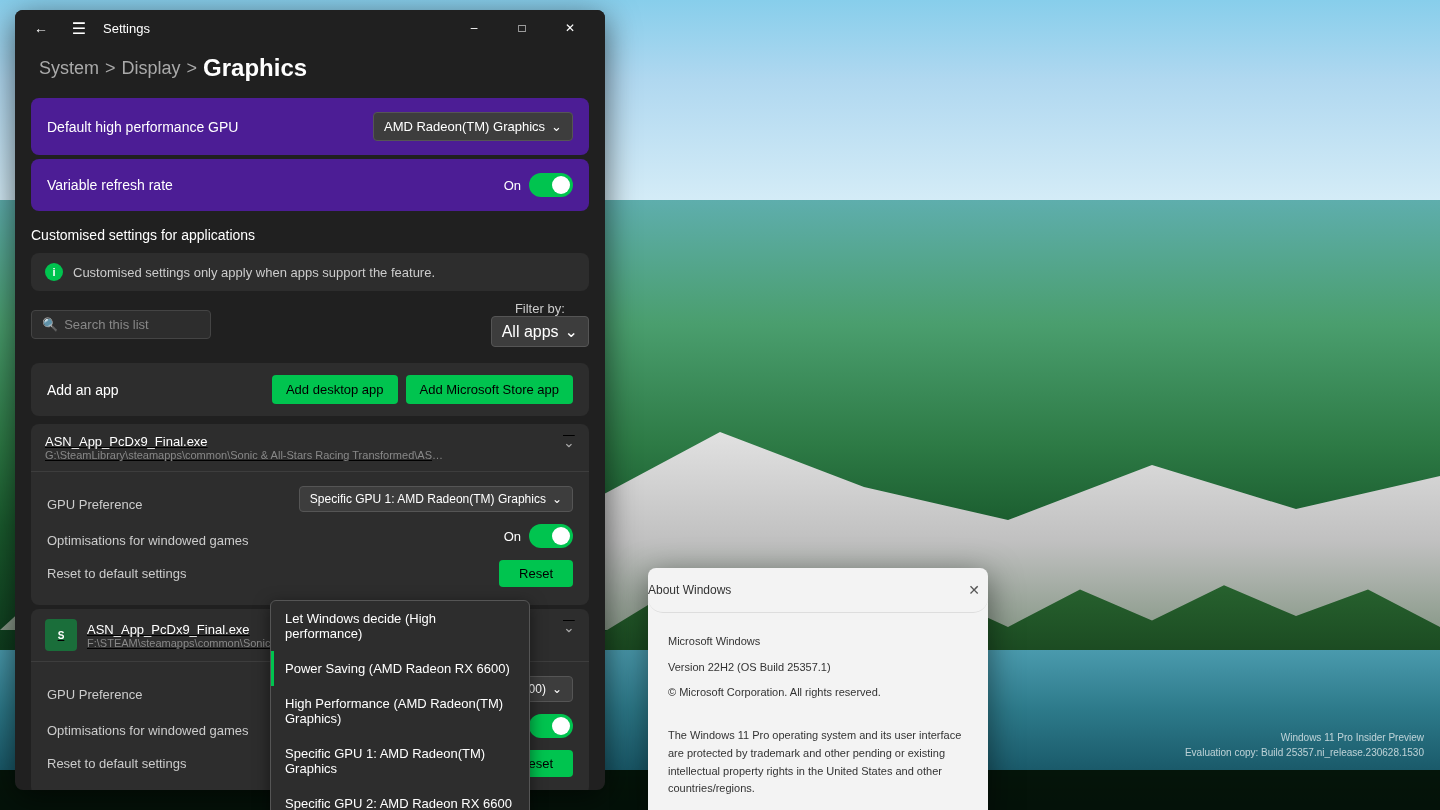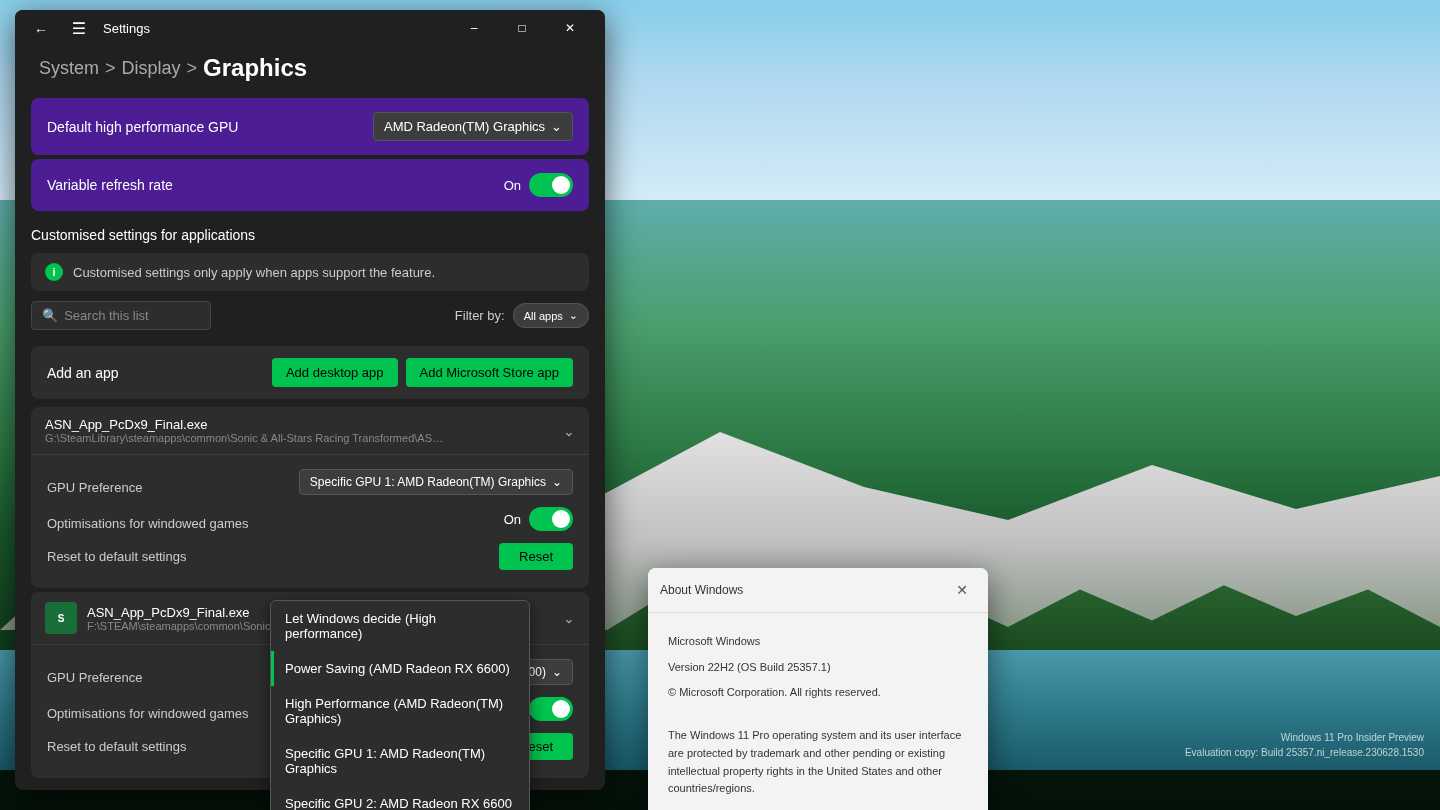--- a/index.html
+++ b/index.html
@@ -328,34 +328,34 @@
       color: #fff;
       font-size: 13px;
       flex: 1;
     }
 
     .search-input::placeholder { color: #888; }
 
     .filter-row {
       display: flex;
       align-items: center;
-      gap: 8px;
       color: #ccc;
       font-size: 13px;
+      flex-direction: column;
     }
 
     .filter-dropdown {
       display: flex;
       align-items: center;
       gap: 6px;
       background: #3d3d3d;
-      border-radius: 12px;
+      border-radius: 4px;
       padding: 5px 10px;
       color: #fff;
-      font-size: 11px;
+      font-size: 16px;
       cursor: pointer;
       border: 1px solid #555;
     }
 
     
     .add-app-row {
       background: #2d2d2d;
       border-radius: 8px;
       padding: 12px 16px;
       display: flex;
@@ -388,24 +388,25 @@
     
     .app-item {
       background: #2d2d2d;
       border-radius: 8px;
       margin: 0 16px 4px;
       overflow: hidden;
     }
 
     .app-item-header {
       display: flex;
-      align-items: center;
+      align-items: flex-start;
       justify-content: space-between;
       padding: 10px 14px;
       cursor: pointer;
+      text-decoration: underline;
     }
 
     .app-item-info {
       display: flex;
       align-items: center;
       gap: 10px;
       flex: 1;
     }
 
     .app-icon {
@@ -537,22 +538,23 @@
       z-index: 30;
       box-shadow: 0 8px 32px rgba(0,0,0,0.5);
       overflow: hidden;
     }
 
     .about-titlebar {
       background: #f3f3f3;
       display: flex;
       align-items: center;
       justify-content: space-between;
-      padding: 8px 12px;
+      padding: 8px 0;
       border-bottom: 1px solid #ddd;
+      border-radius: 15px;
     }
 
     .about-title-text {
       font-size: 12px;
       color: #333;
     }
 
     .about-close-btn {
       width: 28px;
       height: 28px;

